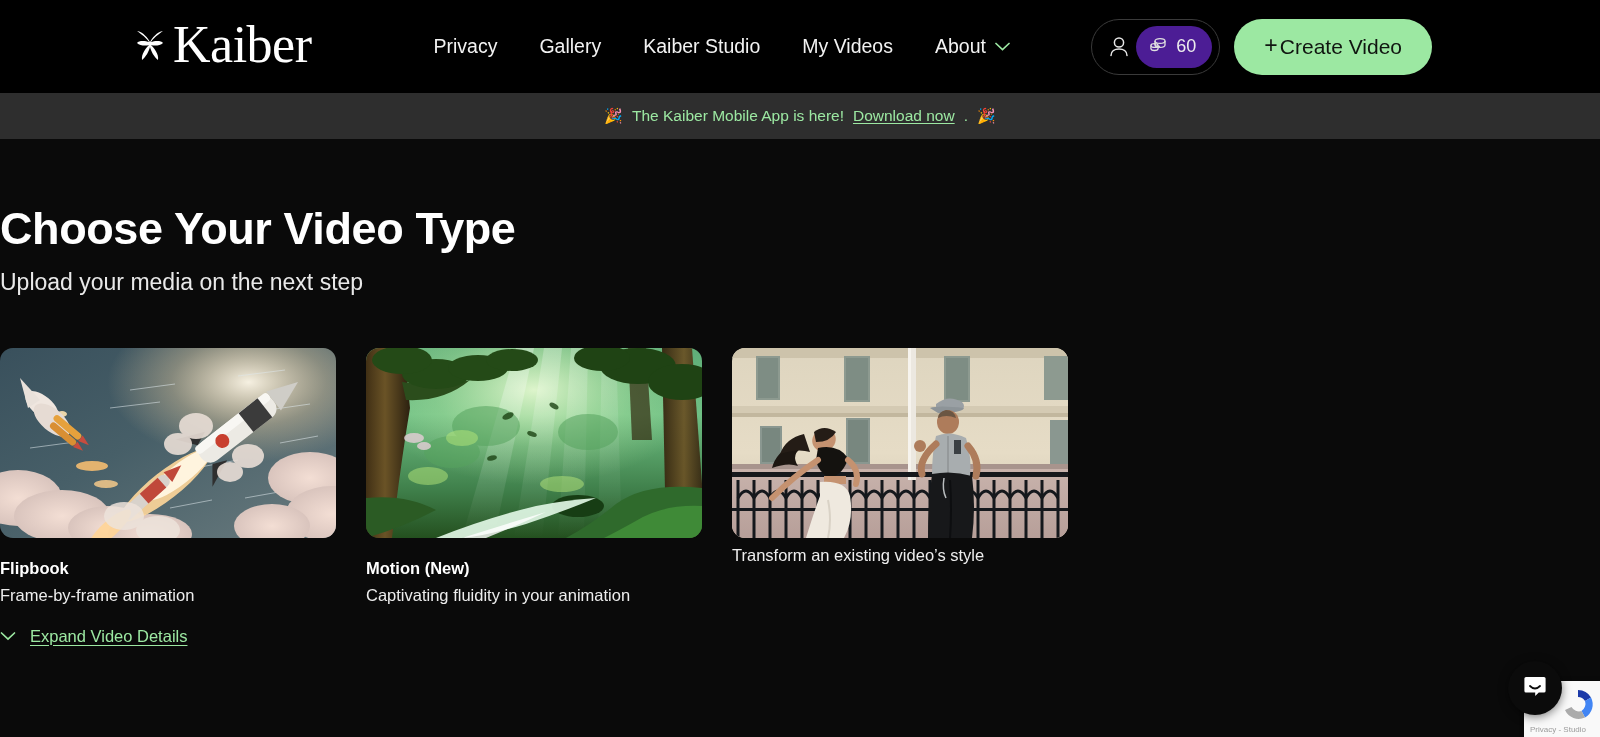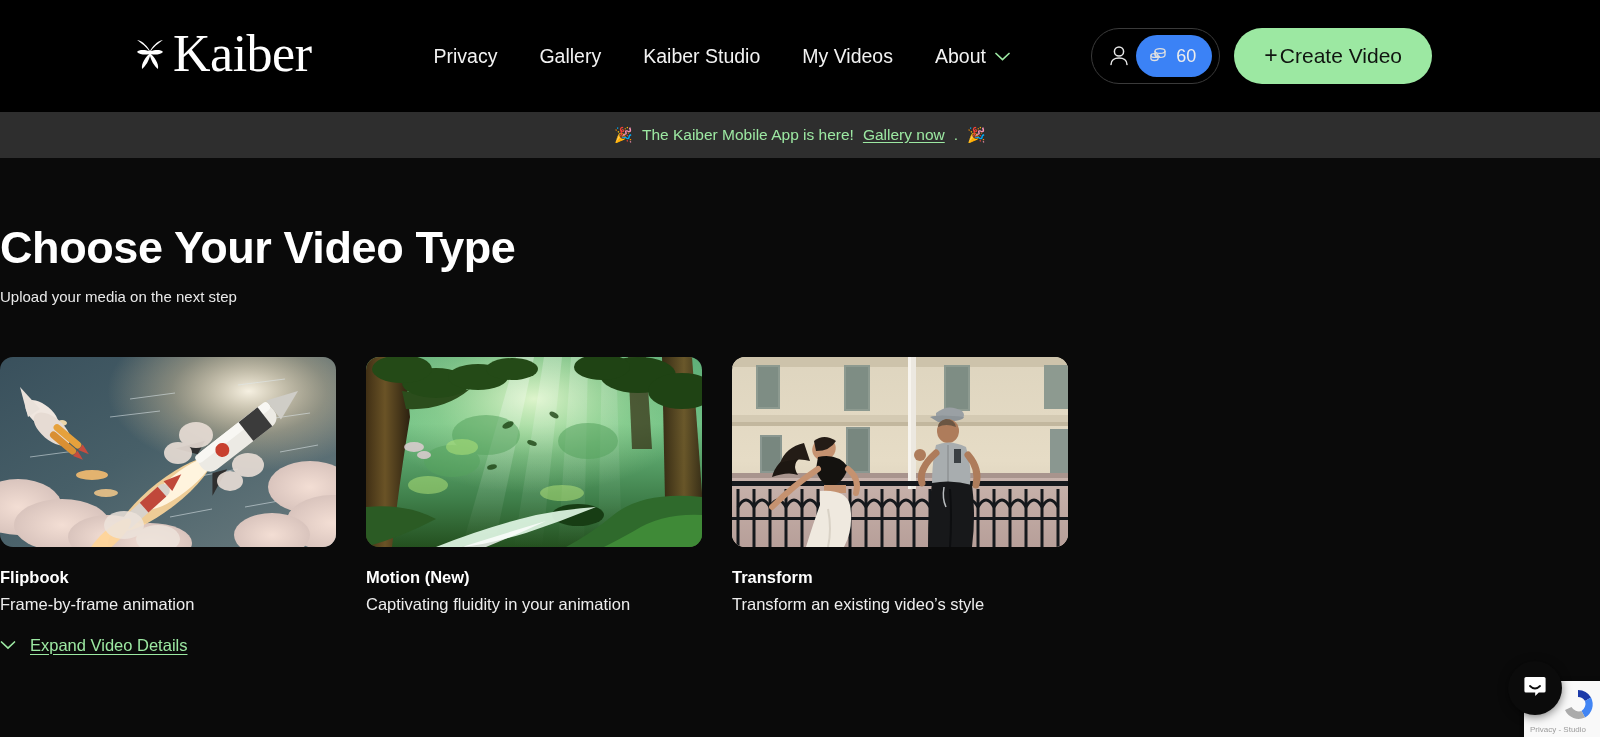--- a/index.html
+++ b/index.html
@@ -8,21 +8,21 @@
     width: 1600px;
     height: 737px;
     background: #0a0a0a;
     font-family: "Liberation Sans", sans-serif;
     overflow: hidden;
     position: relative;
   }
 
   
   .header {
-    height: 112px;
+    height: 93px;
     background: #000000;
     display: flex;
     align-items: center;
     position: relative;
   }
 
   .logo {
     display: flex;
     align-items: center;
     margin-left: 133px;
@@ -73,21 +73,21 @@
     border-radius: 999px;
     height: 56px;
     padding: 0 7px 0 16px;
     cursor: pointer;
   }
   .person-icon { display: block; }
   .credits-chip {
     display: flex;
     align-items: center;
     gap: 8px;
-    background: #3b82f6;
+    background: #4c1d95;
     border-radius: 999px;
     height: 42px;
     padding: 0 16px 0 13px;
     cursor: pointer;
   }
   .credits-value {
     font-size: 18px;
     color: #ededed;
   }
 
@@ -134,21 +134,21 @@
   .main {
     padding-top: 65px;
   }
   .page-title {
     font-size: 45px;
     color: #ffffff;
     letter-spacing: -0.4px;
     line-height: 1.1;
   }
   .page-subtitle {
-    font-size: 15px;
+    font-size: 23px;
     color: #e9e9e9;
     margin-top: 15px;
   }
 
   .cards {
     display: flex;
     gap: 30px;
     margin-top: 52px;
   }
   .card { width: 336px; cursor: pointer; }
@@ -291,21 +291,21 @@
     <button class="create-btn">
       <span class="plus">+</span>
       <span>Create Video</span>
     </button>
   </div>
 </div>
 
 <div class="banner">
   <span class="banner-emoji">🎉</span>
   <span class="banner-text">The Kaiber Mobile App is here!</span>
-  <span class="banner-link">Gallery now</span>
+  <span class="banner-link">Download now</span>
   <span class="banner-period">.</span>
   <span class="banner-emoji">🎉</span>
 </div>
 
 <div class="main">
   <h1 class="page-title">Choose Your Video Type</h1>
   <div class="page-subtitle">Upload your media on the next step</div>
 
   <div class="cards">
 
@@ -630,21 +630,20 @@
             <circle cx="188" cy="98" r="6" fill="#ae7c5b"></circle>
             <path d="M236 98 Q248 112 244 128" stroke="#ae7c5b" stroke-width="7" fill="none" stroke-linecap="round"></path>
 
             <path d="M200 126 Q220 122 240 128 Q244 158 240 190 L196 190 Q196 156 200 126 Z" fill="#17181a"></path>
             <path d="M218 132 Q220 162 218 190" stroke="#0d0e10" stroke-width="2" fill="none"></path>
 
             <path d="M212 130 Q210 142 214 150" stroke="#b8bcbe" stroke-width="1.5" fill="none"></path>
           </g>
         </svg>
       </div>
-      <div class="card-title">Transform</div>
       <div class="card-desc">Transform an existing video’s style</div>
     </div>
   </div>
 
   <div class="expand-row">
     <span>
       <svg width="16" height="10" viewBox="0 0 16 10">
         <path d="M1.5 2 L8 8 L14.5 2" fill="none" stroke="#9ce8a2" stroke-width="1.7" stroke-linecap="round"></path>
       </svg>
     </span>

